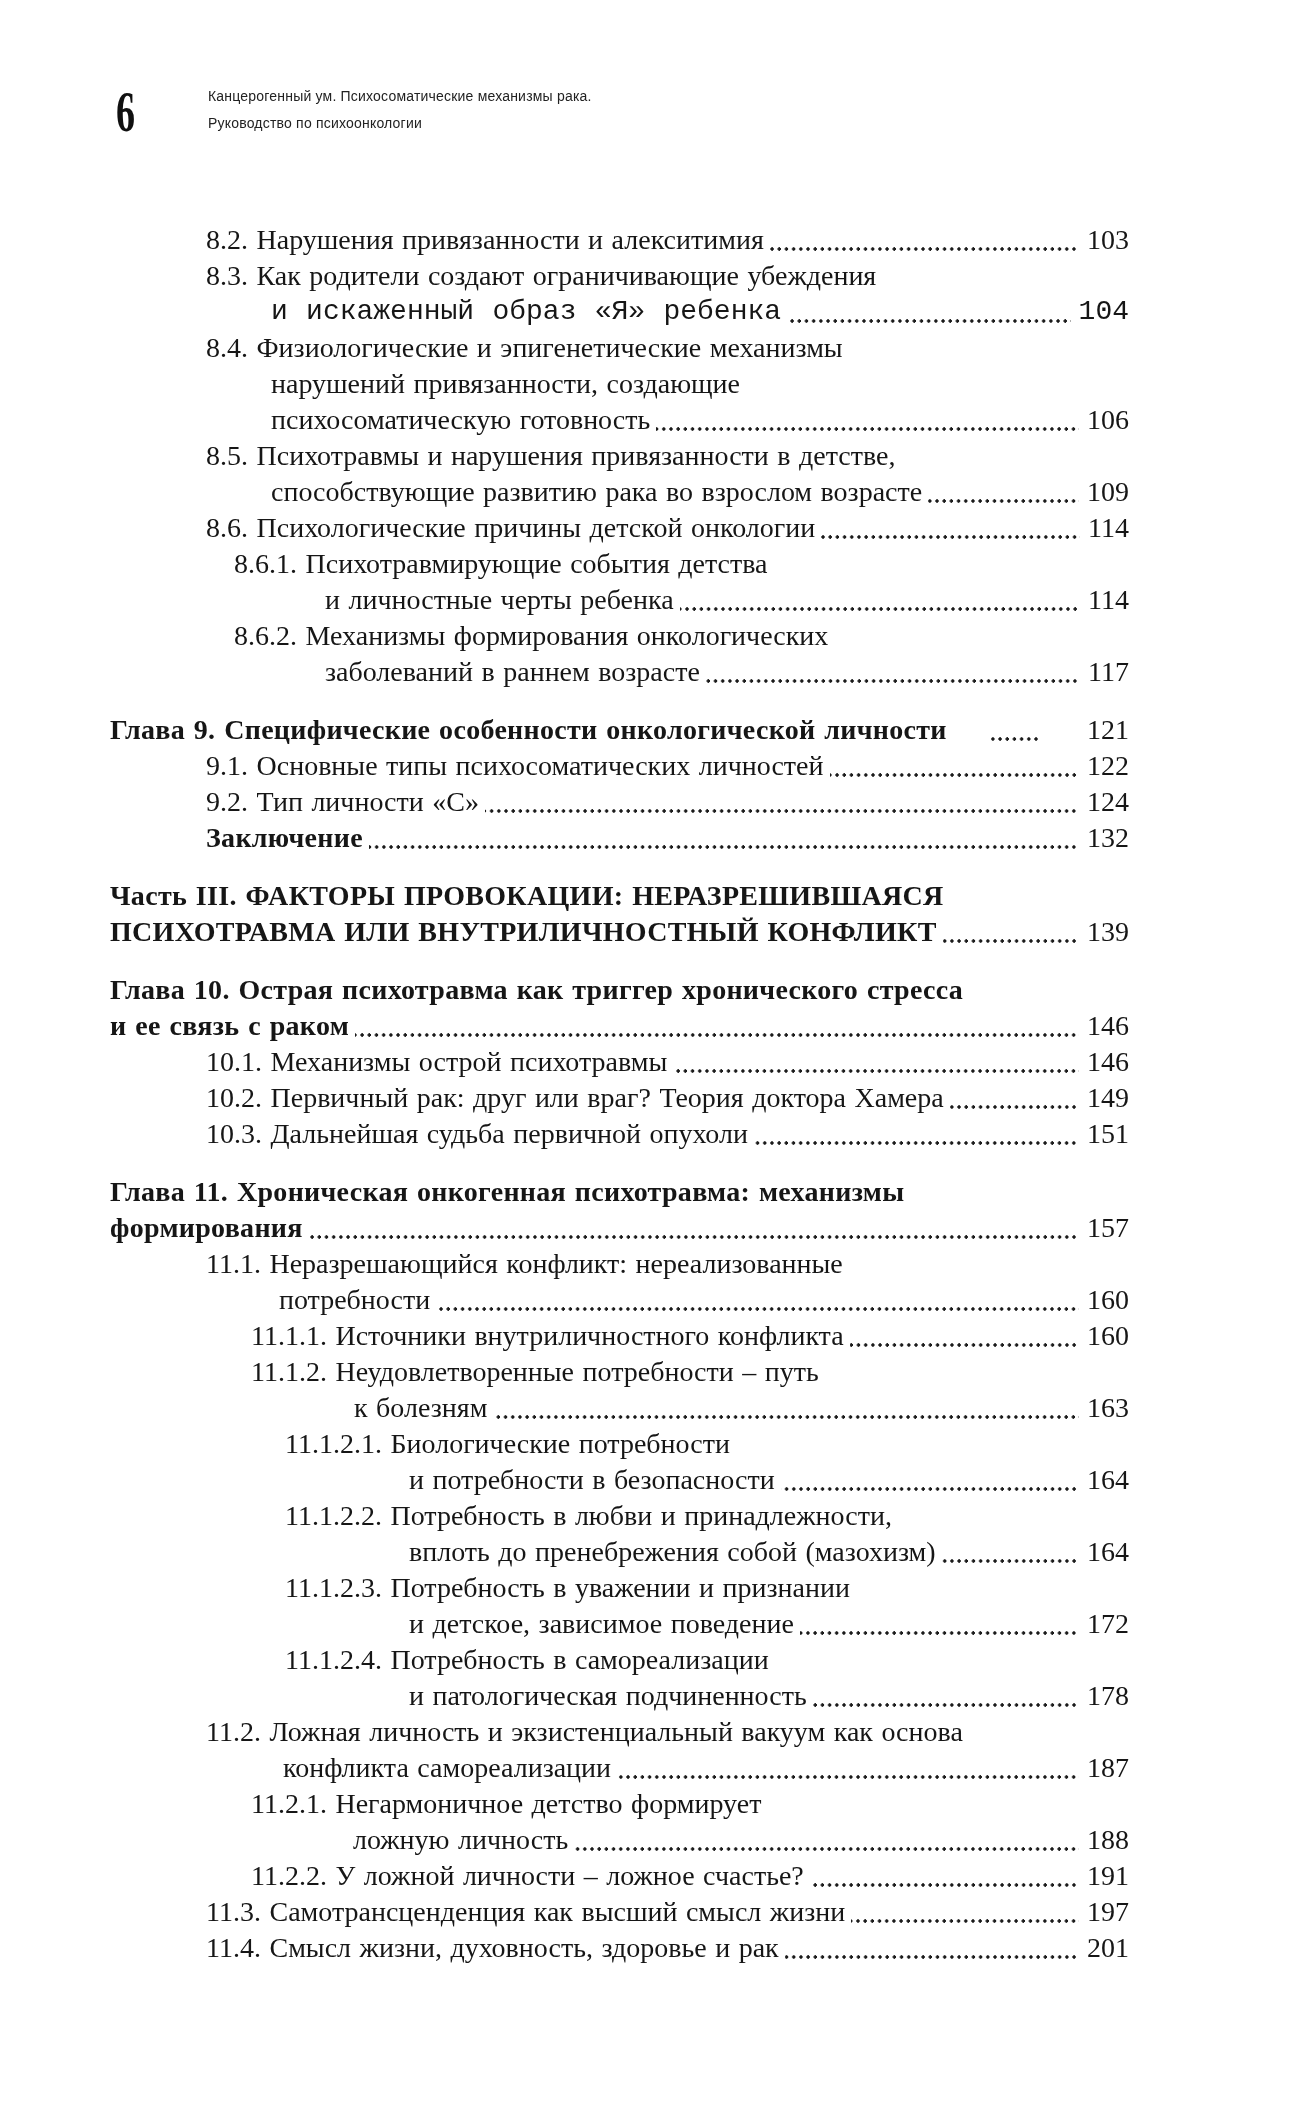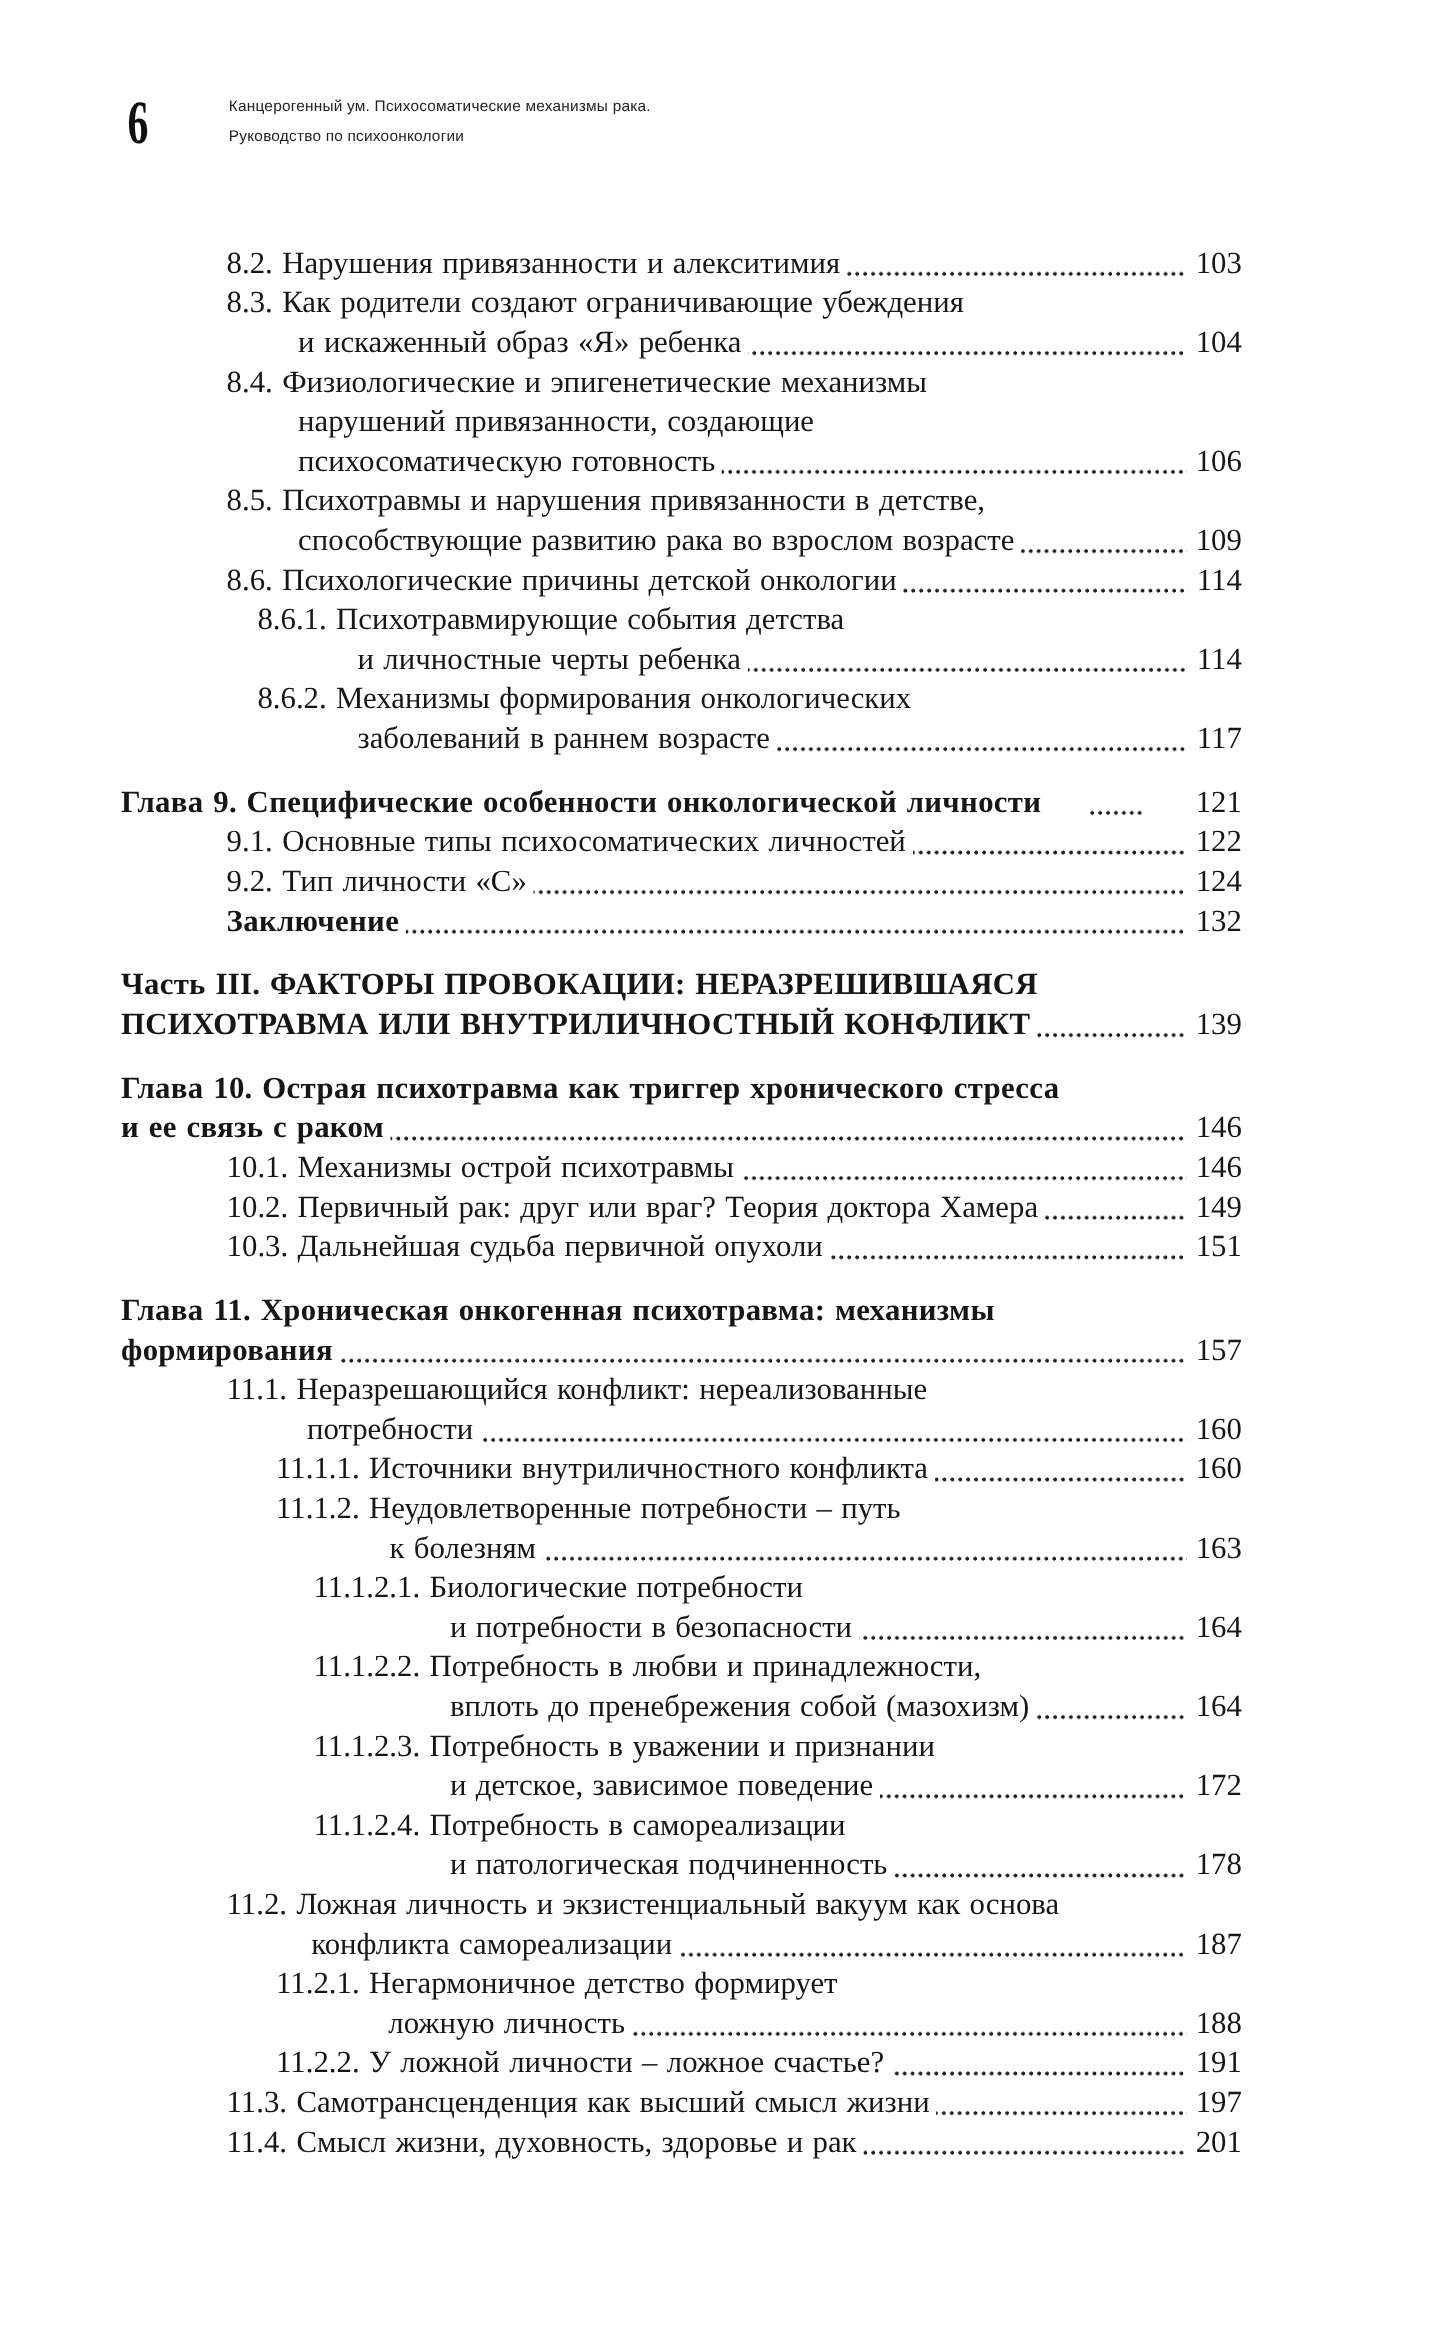--- a/index.html
+++ b/index.html
@@ -106,21 +106,21 @@
   <nav class="toc" id="toc">
       <div class="toc-line" style="padding-left: 96px;">
       <span class="txt">8.2. Нарушения привязанности и алекситимия</span>
       <span class="leader"></span>
       <span class="pg">103</span>
     </div>
       <div class="toc-line" style="padding-left: 96px;">
       <span class="txt">8.3. Как родители создают ограничивающие убеждения</span>
 
     </div>
-      <div class="toc-line" style="padding-left: 161px;">
+      <div class="toc-line" style="padding-left: 161px; font-family: Liberation Mono, monospace;">
       <span class="txt">и искаженный образ «Я» ребенка</span>
       <span class="leader"></span>
       <span class="pg">104</span>
     </div>
       <div class="toc-line" style="padding-left: 96px;">
       <span class="txt">8.4. Физиологические и эпигенетические механизмы</span>
 
     </div>
       <div class="toc-line" style="padding-left: 161px;">
       <span class="txt">нарушений привязанности, создающие</span>

